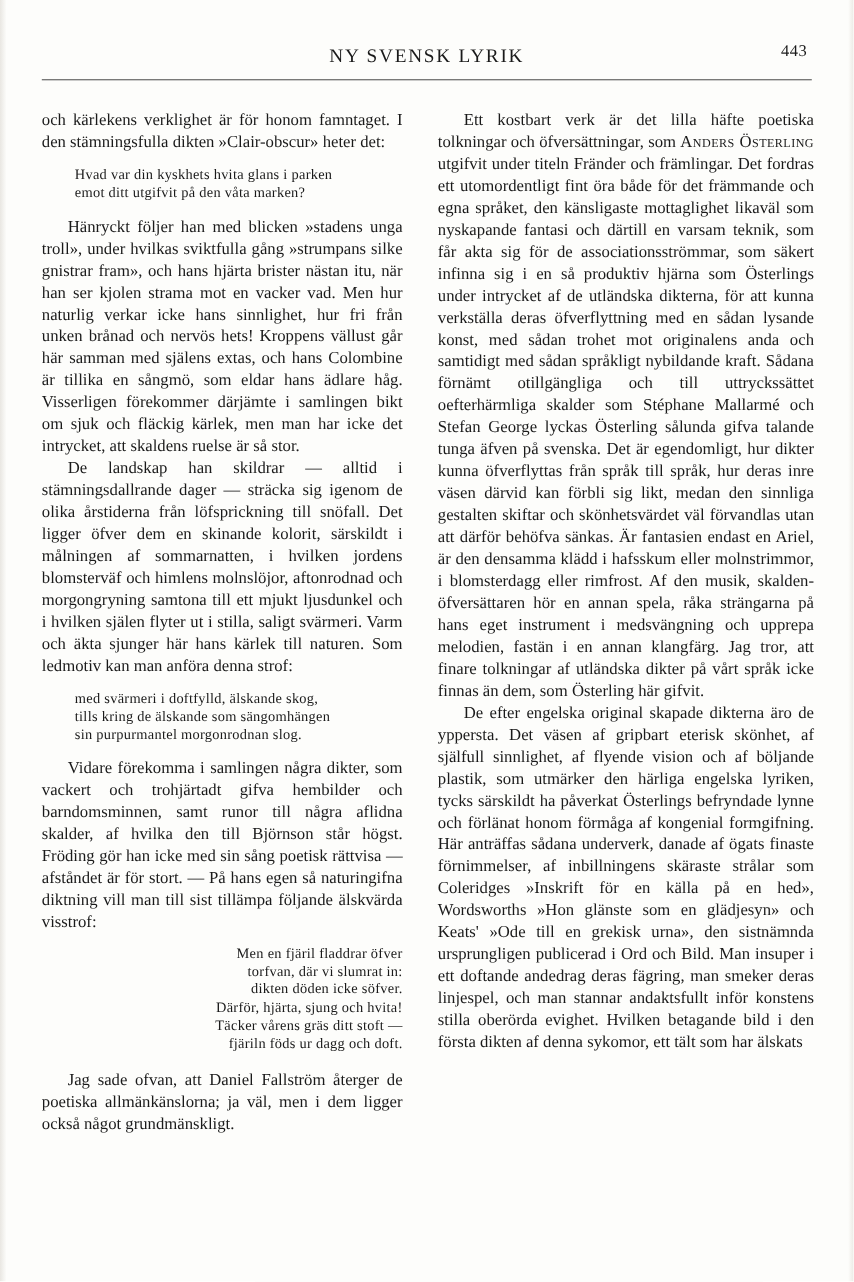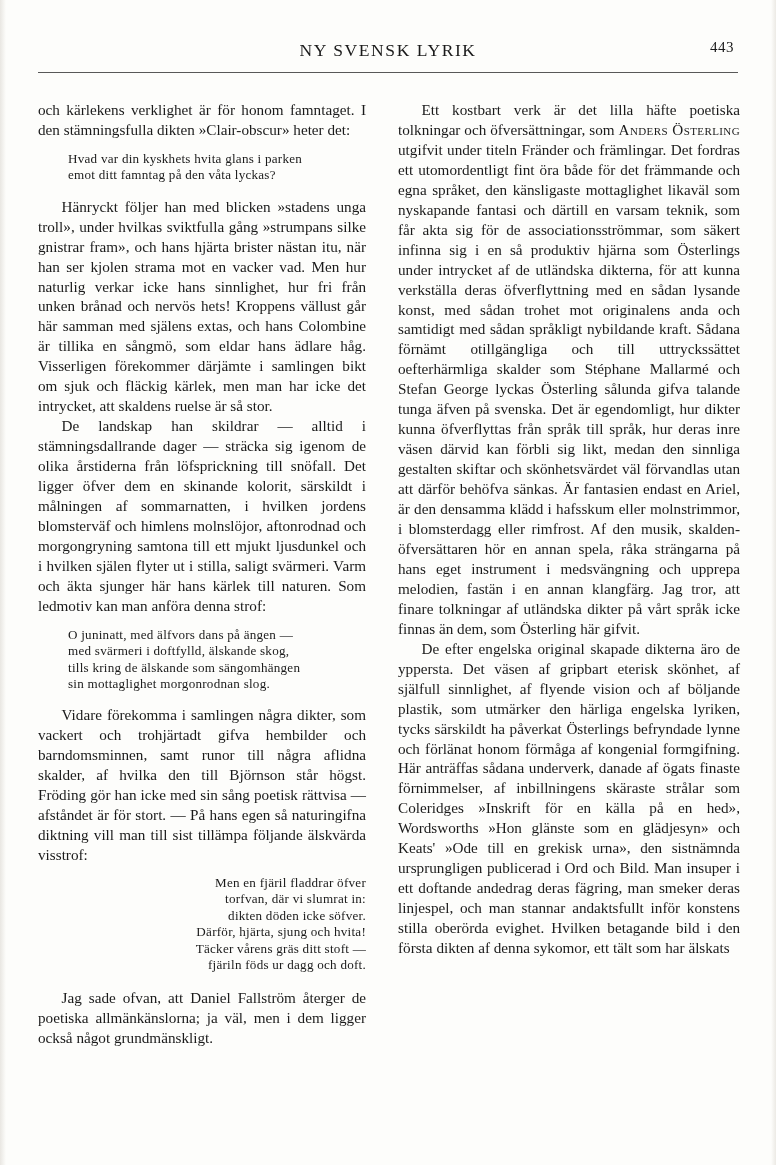--- a/index.html
+++ b/index.html
@@ -128,32 +128,31 @@
     <div class="head-folio">443</div>
   </div>
   <div class="rule"></div>
 
   <div class="col col-left">
 
     <p class="para cont">och kärlekens verklighet är för honom famntaget. I den stämningsfulla dikten »Clair-obscur» heter det:</p>
 
     <div class="verse v1">
       <div class="vline">Hvad var din kyskhets hvita glans i parken</div>
-      <div class="vline">emot ditt famntag på den våta lyckas?</div>
+      <div class="vline">emot ditt utgifvit på den våta marken?</div>
     </div>
 
     <p class="para">Hänryckt följer han med blicken »stadens unga troll», under hvilkas sviktfulla gång »strumpans silke gnistrar fram», och hans hjärta brister nästan itu, när han ser kjolen strama mot en vacker vad. Men hur naturlig verkar icke hans sinnlighet, hur fri från unken brånad och nervös hets! Kroppens vällust går här samman med själens extas, och hans Colombine är tillika en sångmö, som eldar hans ädlare håg. Visserligen förekommer därjämte i samlingen bikt om sjuk och fläckig kärlek, men man har icke det intrycket, att skaldens ruelse är så stor.</p>
 
     <p class="para">De landskap han skildrar — alltid i stämningsdallrande dager — sträcka sig igenom de olika årstiderna från löfsprickning till snöfall. Det ligger öfver dem en skinande kolorit, särskildt i målningen af sommarnatten, i hvilken jordens blomsterväf och himlens molnslöjor, aftonrodnad och morgongryning samtona till ett mjukt ljusdunkel och i hvilken själen flyter ut i stilla, saligt svärmeri. Varm och äkta sjunger här hans kärlek till naturen. Som ledmotiv kan man anföra denna strof:</p>
 
     <div class="verse v1">
-      <div class="vline">O juninatt, med älfvors dans på ängen —</div>
       <div class="vline">med svärmeri i doftfylld, älskande skog,</div>
       <div class="vline">tills kring de älskande som sängomhängen</div>
-      <div class="vline">sin mottaglighet morgonrodnan slog.</div>
+      <div class="vline">sin purpurmantel morgonrodnan slog.</div>
     </div>
 
     <p class="para">Vidare förekomma i samlingen några dikter, som vackert och trohjärtadt gifva hembilder och barndomsminnen, samt runor till några aflidna skalder, af hvilka den till Björnson står högst. Fröding gör han icke med sin sång poetisk rättvisa — afståndet är för stort. — På hans egen så naturingifna diktning vill man till sist tillämpa följande älskvärda visstrof:</p>
 
     <div class="verse v2">
       <div class="vline">Men en fjäril fladdrar öfver</div>
       <div class="vline">torfvan, där vi slumrat in:</div>
       <div class="vline">dikten döden icke söfver.</div>
       <div class="vline">Därför, hjärta, sjung och hvita!</div>
       <div class="vline">Täcker vårens gräs ditt stoft —</div>

